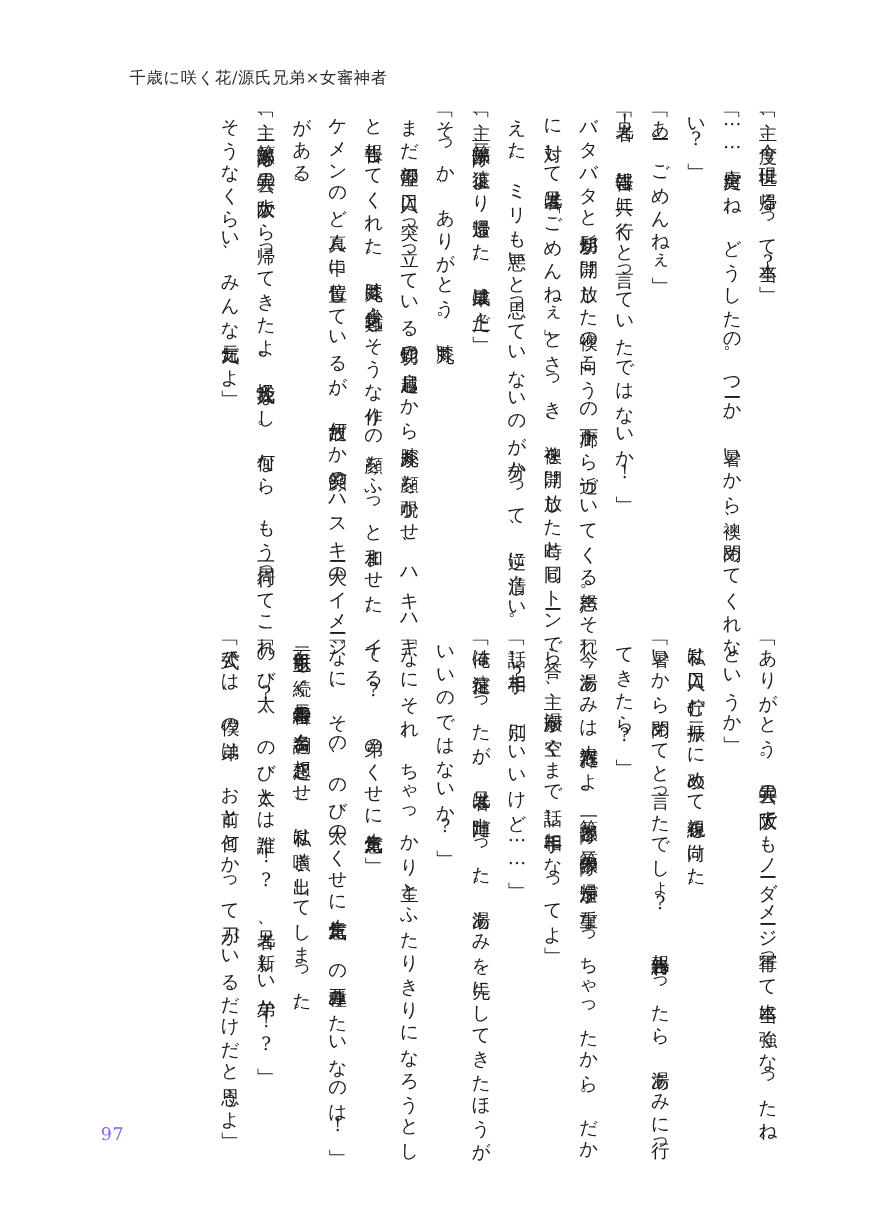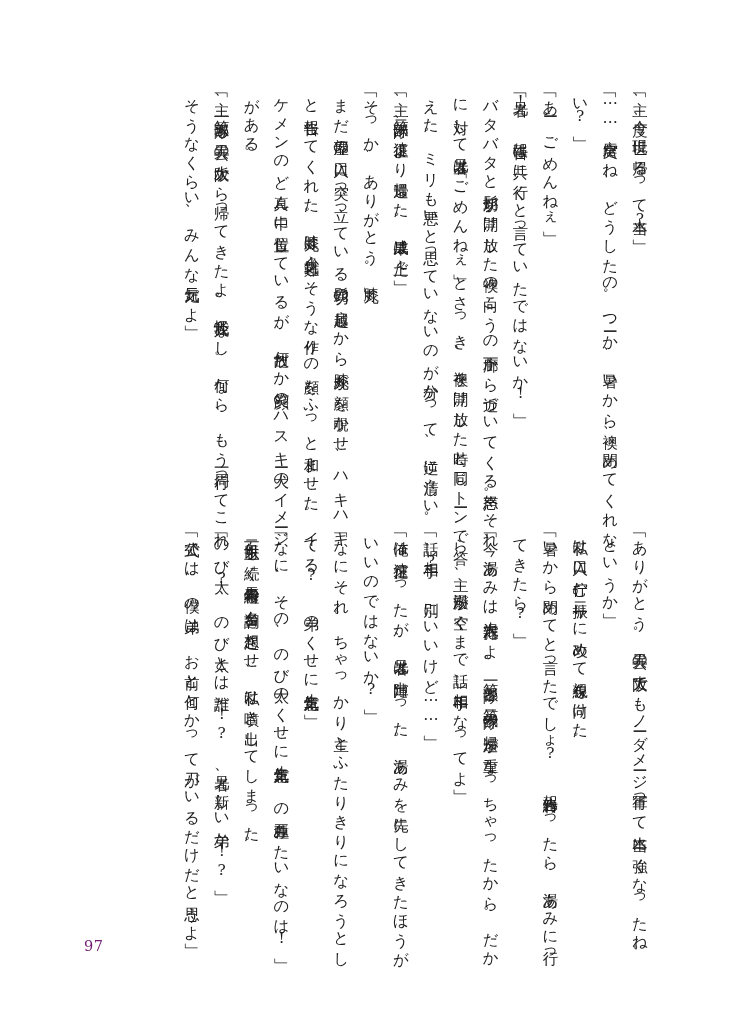--- a/index.html
+++ b/index.html
@@ -68,31 +68,32 @@
     padding: 0;
     text-indent: 0;
   }
 
   
   .folio {
     position: absolute;
     left: 84px;
     top: 938px;
     font-size: 14.5px;
-    color: #701a75;
+    color: #8b5cf6;
     letter-spacing: 0.5px;
     font-family: "DejaVu Serif", "Liberation Serif", serif;
     text-align: center;
   }
 </style>
 </head>
 <body>
 
 <div class="page">
 
+  <div class="running-header">千歳に咲く花/源氏兄弟×女審神者</div>
 
   <div class="vblock block-top">
     <p>「主、今度、現世に帰るって本当?」</p>
     <p>「……唐突だね、どうしたの。つーか、暑いから襖、閉めてくれない?」</p>
     <p>「あー、ごめんねぇ」</p>
     <p>「兄者! 報告は共に行くと言っていたではないか!」</p>
     <p>バタバタと髭切が開け放した襖の向こうの廊下から近づいてくる怒声。それに対して兄者は「ごめんねぇ」とさっき、襖を開け放した時と同じトーンで答えた。ミリも悪いと思っていないのが分かって、逆に清々しい。</p>
     <p>「主、第二部隊、遠征より帰還した。成果は上々だ」</p>
     <p>「そっか、ありがとう。膝丸」</p>
     <p>まだ部屋の入口に突っ立っている髭切の肩越しから膝丸が顔を覗かせ、ハキハキと報告してくれた。膝丸は少々気難しそうな作りの顔をふっと和ませた。イケメンのど真ん中に位置しているが、何故だか笑顔のハスキー犬のイメージがある。</p>

